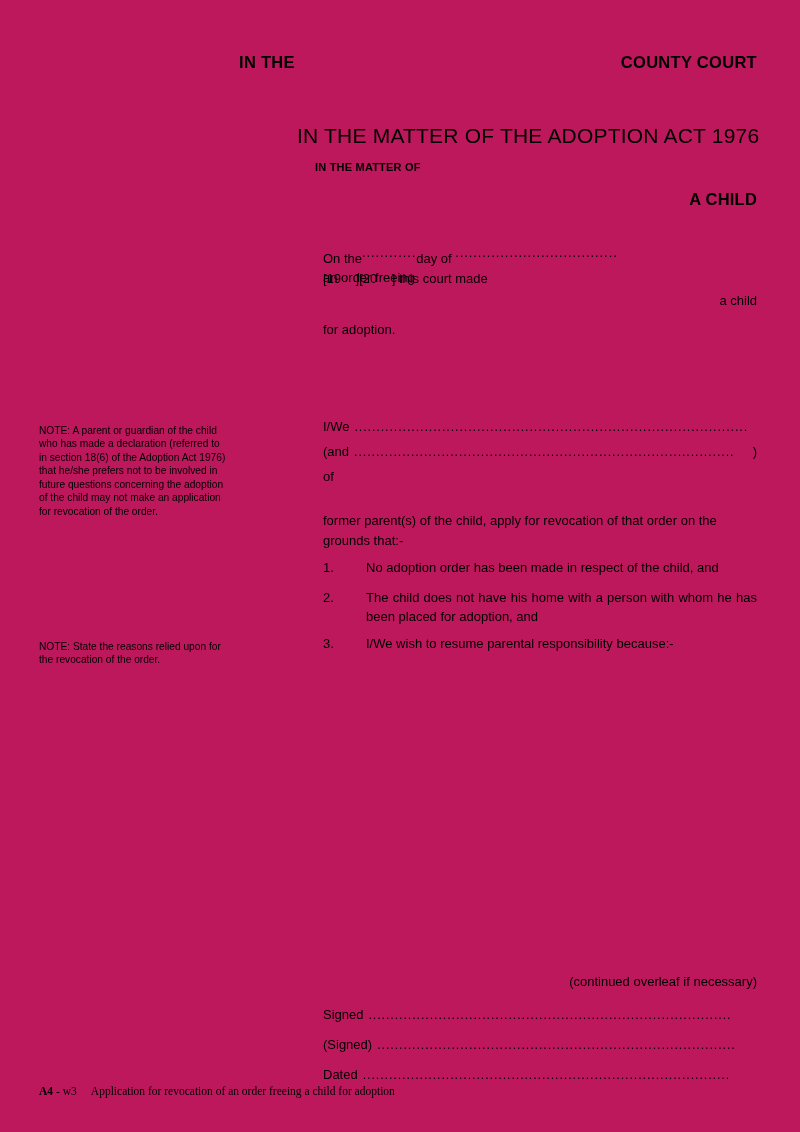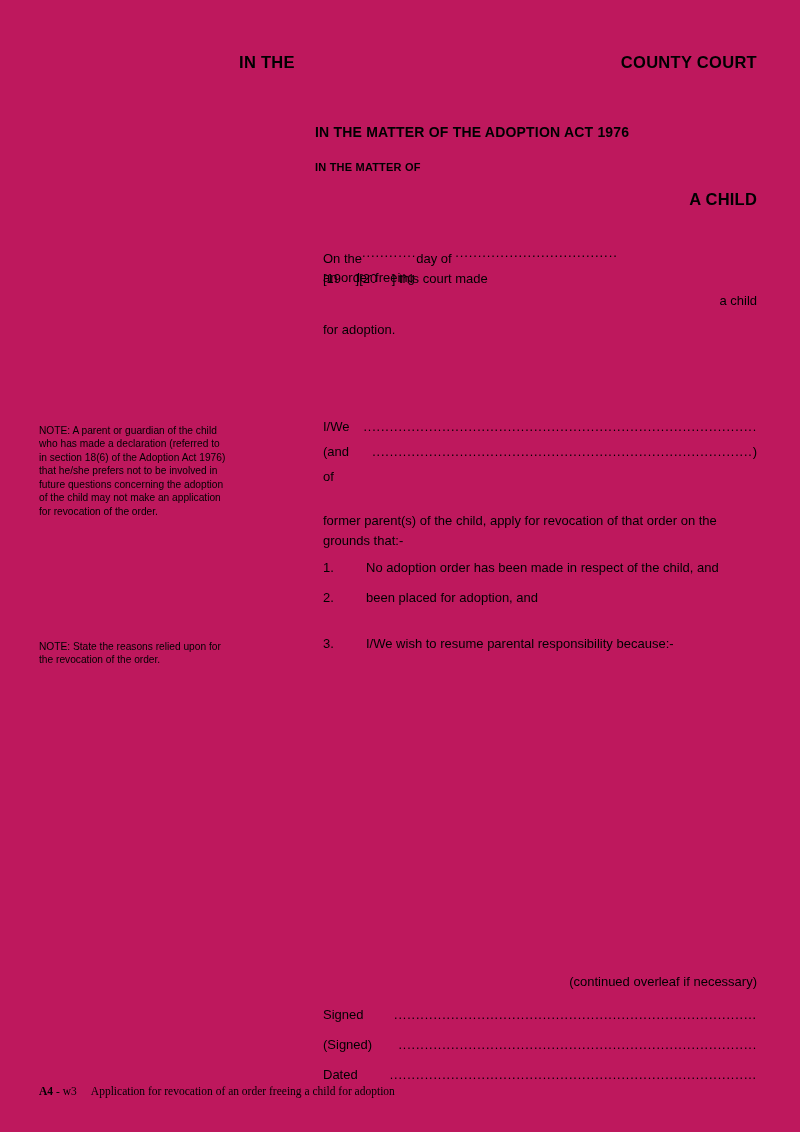--- a/index.html
+++ b/index.html
@@ -50,22 +50,22 @@
     flex: 1 1 auto;
     overflow: hidden;
     white-space: nowrap;
     font-size: 12.5px;
     letter-spacing: 0.9px;
     min-width: 0;
   }
   .no-line .dotfill { max-width: 300px; }
 
   .matter-1 {
-    left: 315px; top: 124px;
-    font-size: 14px; font-weight: bold;
+    left: 297px; top: 124px;
+    font-size: 21px; font-weight: normal;
     letter-spacing: 0.2px;
   }
   .matter-2 {
     left: 315px; top: 161px;
     font-size: 11px; font-weight: bold;
     letter-spacing: 0.2px;
   }
   .a-child {
     right: 43px; top: 190px;
     font-size: 16.5px; font-weight: bold;
@@ -95,21 +95,20 @@
     white-space: nowrap;
     vertical-align: baseline;
     letter-spacing: 0.9px;
   }
 
   .fill-row {
     display: flex;
     align-items: baseline;
     width: 100%;
     font-size: 13px;
-    text-align: right;
   }
   .fill-row .lbl { white-space: nowrap; margin-right: 5px; }
   .fill-row .tail { white-space: nowrap; margin-left: 0px; }
 
   
   .ground {
     display: flex;
     align-items: flex-start;
     font-size: 13px;
     line-height: 1.45;
@@ -193,20 +192,21 @@
     <div class="ground">
       <span class="num">1.</span>
       <span class="txt">No adoption order has been made in respect of the child, and</span>
     </div>
   </div>
 
   <div class="abs body-col" style="top:589px;">
     <div class="ground">
       <span class="num">2.</span>
       <span class="txt">
+        <span style="text-align:justify; text-align-last:justify; display:block;">The child does not have his home with a person with whom he has</span>
         <span style="display:block;">been placed for adoption, and</span>
       </span>
     </div>
   </div>
 
   <div class="abs body-col" style="top:635px;">
     <div class="ground">
       <span class="num">3.</span>
       <span class="txt">I/We wish to resume parental responsibility because:-</span>
     </div>

